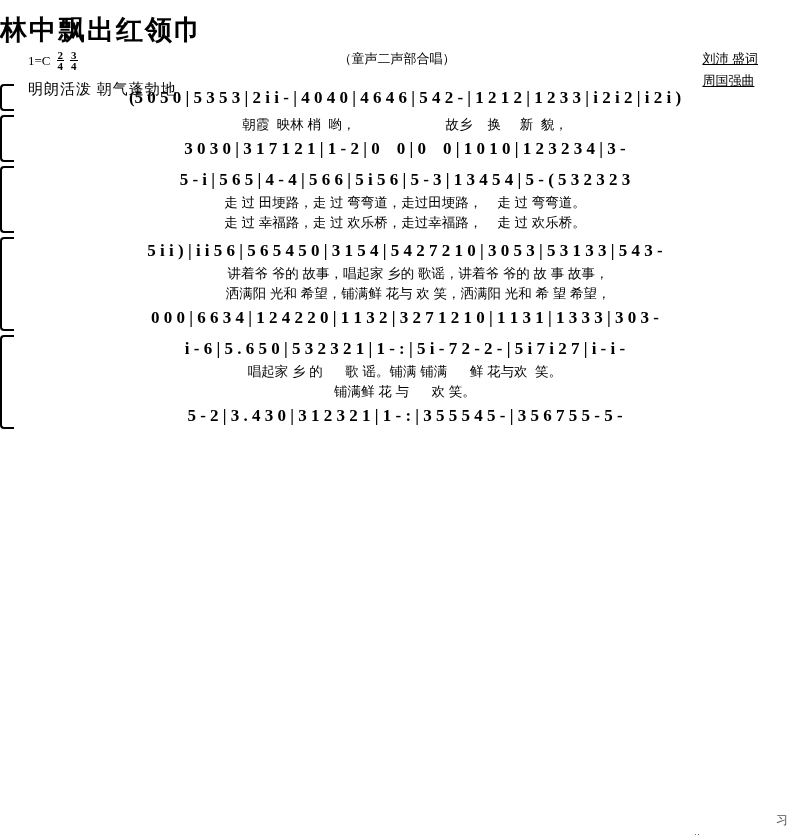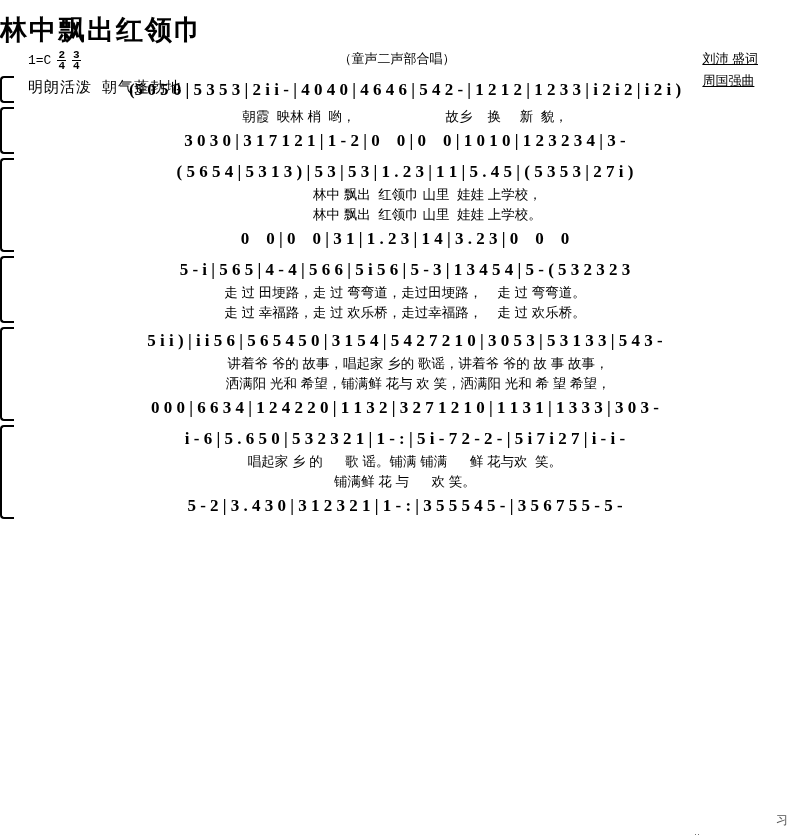--- a/index.html
+++ b/index.html
@@ -19,38 +19,38 @@
     font-family:"Liberation Sans", sans-serif;
     font-weight:bold;
     font-size:27px;
     letter-spacing:2px;
     margin:12px 0 2px 0;
   }
   .subtitle{
     text-align:center;
     font-size:13px;
     font-family:Liberation Sans, sans-serif;
-    margin-bottom:8px;
+    margin-bottom:16px;
   }
   .credits{
     position:absolute;
     right:36px;
     top:36px;
     font-size:13px;
     font-family:"Liberation Sans", sans-serif;
     line-height:22px;
     text-align:left;
     text-decoration:underline;
   }
   .keybox{
     position:absolute;
     left:28px;
     top:38px;
     font-size:13px;
-    font-family:Liberation Mono, monospace;
+    font-family:Liberation Serif, serif;
     line-height:16px;
   }
   .keyrow{display:flex;align-items:center;gap:6px;}
   .meter{display:inline-flex;flex-direction:column;align-items:center;line-height:10px;font-size:11px;font-weight:bold;}
   .meter span{display:block;}
   .meter .num{border-bottom:1px solid #000;padding:0 1px;}
   .mood{margin-top:10px;font-size:15px;letter-spacing:1px;}
   .brace{
     position:absolute;
     left:0;top:0;bottom:0;
@@ -133,29 +133,20 @@
       <div class="sysblock">
         <div class="brace"></div>
         <div class="inner">
           <div class="line lyrics">朝霞  映林 梢  哟，                        故乡    换     新  貌，</div>
           <div class="line">3 0 3 0 | 3 1 7 1 2 1 | 1 - 2 | 0    0 | 0    0 | 1 0 1 0 | 1 2 3 2 3 4 | 3 -</div>
         </div>
       </div>
       <div class="sysblock">
         <div class="brace"></div>
         <div class="inner">
-          <div class="line">( 5 6 5 4 | 5 3 1 3 ) | 5 3 | 5 3 | 1 . 2 3 | 1 1 | 5 . 4 5 | ( 5 3 5 3 | 2 7 i )</div>
-          <div class="line lyrics">            林中 飘出  红领巾 山里  娃娃 上学校，</div>
-          <div class="line lyrics">            林中 飘出  红领巾 山里  娃娃 上学校。</div>
-          <div class="line">0    0 | 0    0 | 3 1 | 1 . 2 3 | 1 4 | 3 . 2 3 | 0    0    0</div>
-        </div>
-      </div>
-      <div class="sysblock">
-        <div class="brace"></div>
-        <div class="inner">
           <div class="line">5 - i | 5 6 5 | 4 - 4 | 5 6 6 | 5 i 5 6 | 5 - 3 | 1 3 4 5 4 | 5 - ( 5 3 2 3 2 3</div>
           <div class="line lyrics">走 过 田埂路，走 过 弯弯道，走过田埂路，    走 过 弯弯道。</div>
           <div class="line lyrics">走 过 幸福路，走 过 欢乐桥，走过幸福路，    走 过 欢乐桥。</div>
         </div>
       </div>
       <div class="sysblock">
         <div class="brace"></div>
         <div class="inner">
           <div class="line">5 i i ) | i i 5 6 | 5 6 5 4 5 0 | 3 1 5 4 | 5 4 2 7 2 1 0 | 3 0 5 3 | 5 3 1 3 3 | 5 4 3 -</div>
           <div class="line lyrics">       讲着爷 爷的 故事，唱起家 乡的 歌谣，讲着爷 爷的 故 事 故事，</div>

